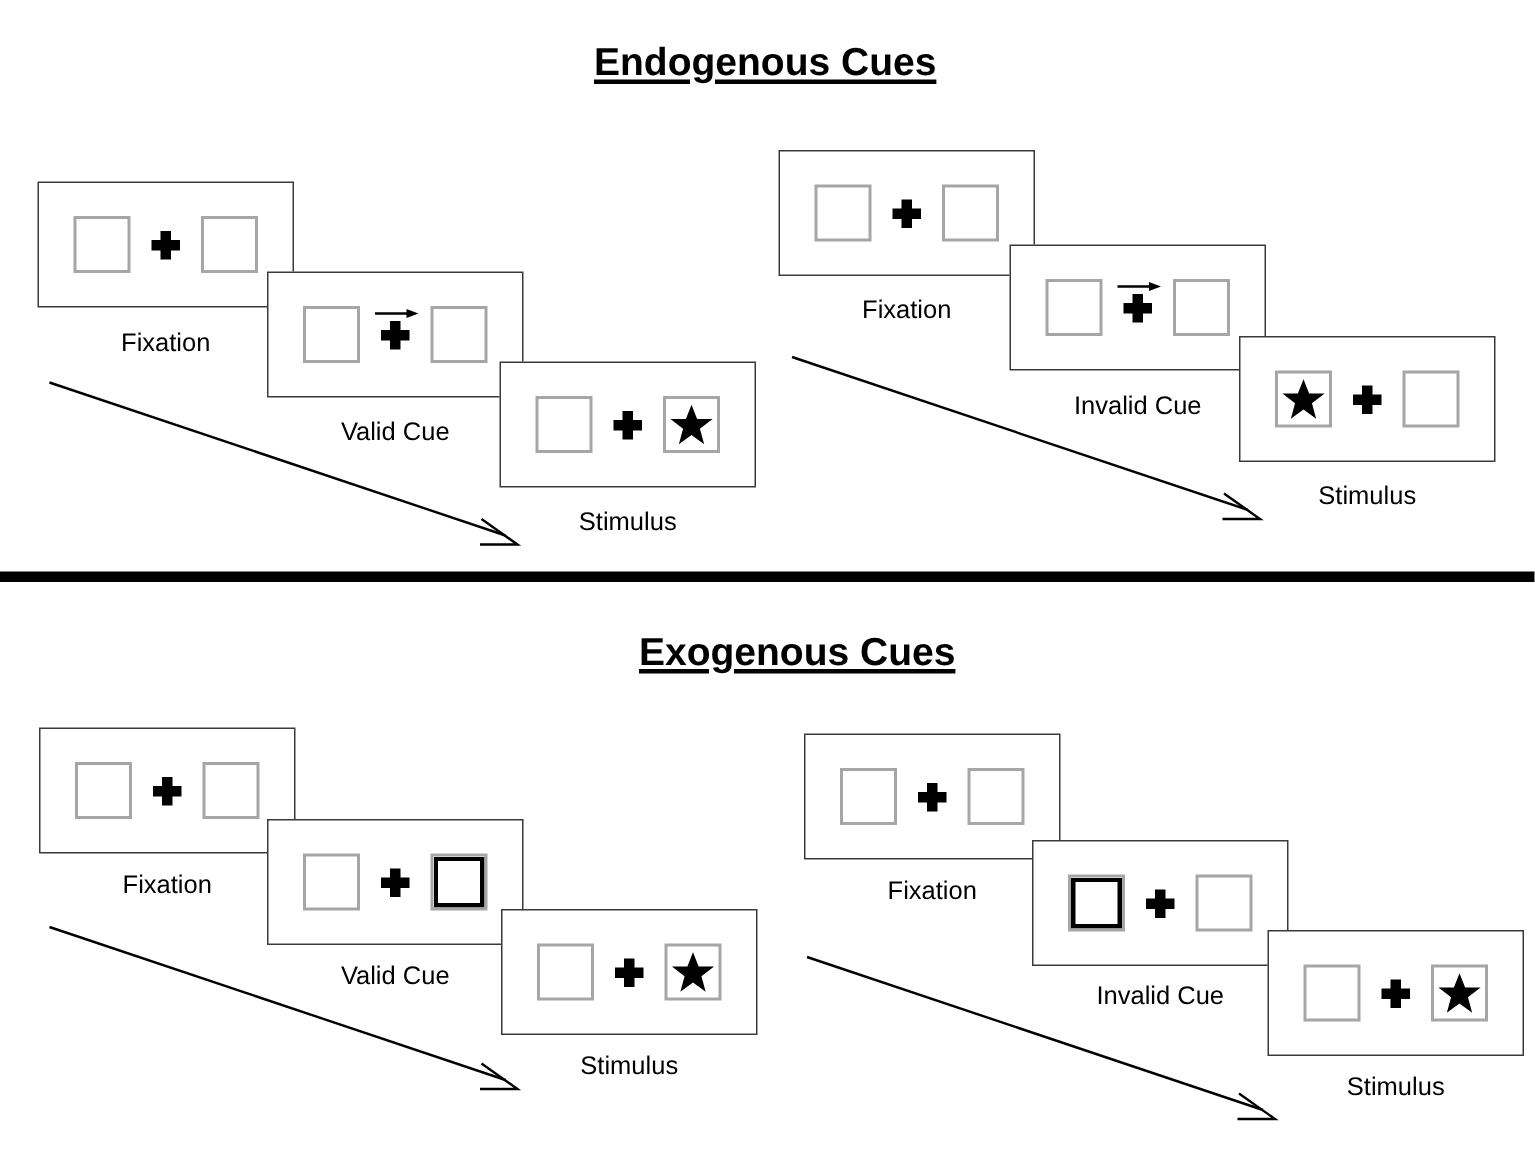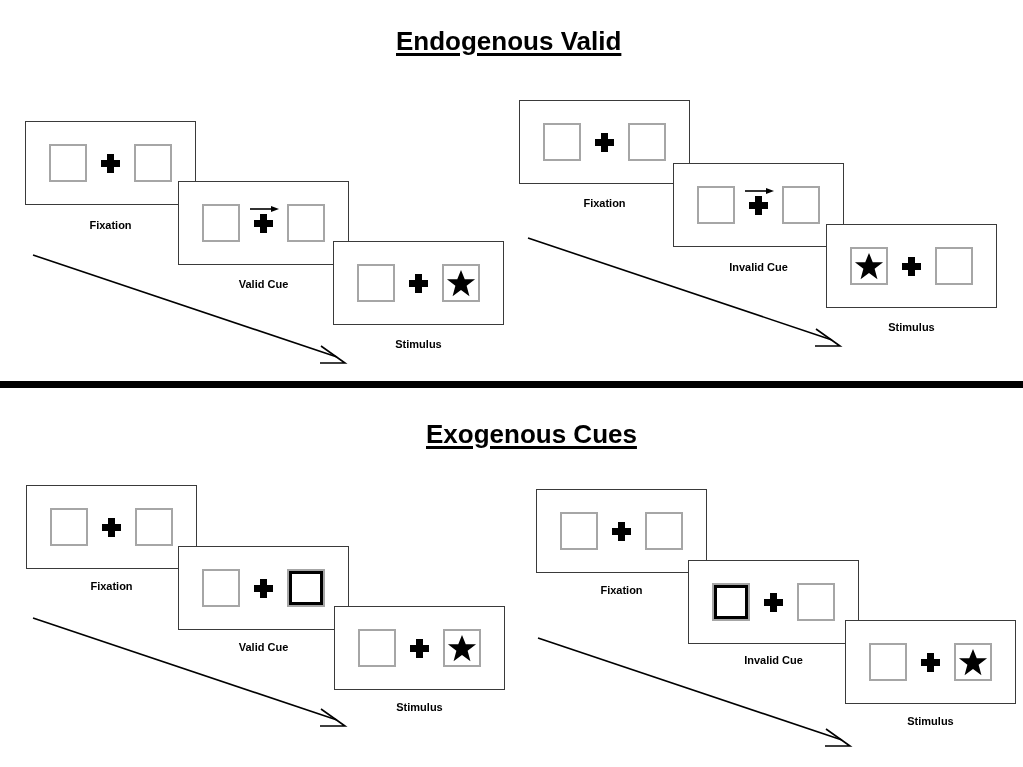--- a/index.html
+++ b/index.html
@@ -116,37 +116,37 @@
   
   .star {
     width: 30px;
     height: 30px;
     display: block;
   }
 
   
   .caption {
     position: absolute;
-    font-size: 11px;
-    font-weight: bold;
+    font-size: 17px;
+    font-weight: normal;
     color: #000000;
     white-space: nowrap;
     text-align: center;
   }
 
   
   .flow-arrow {
     position: absolute;
     pointer-events: none;
   }
 </style>
 </head>
 <body>
 
-<div class="section-title" style="left:396px; top:26px;">Endogenous Valid</div>
+<div class="section-title" style="left:396px; top:26px;">Endogenous Cues</div>
 
 <div class="panel" style="left:25px; top:121px; width:171px; height:84px;">
   <div class="panel-inner">
     <div class="sqbox"></div>
     <div class="center-stack">
       <div class="plus"></div>
     </div>
     <div class="sqbox"></div>
   </div>
 </div>

